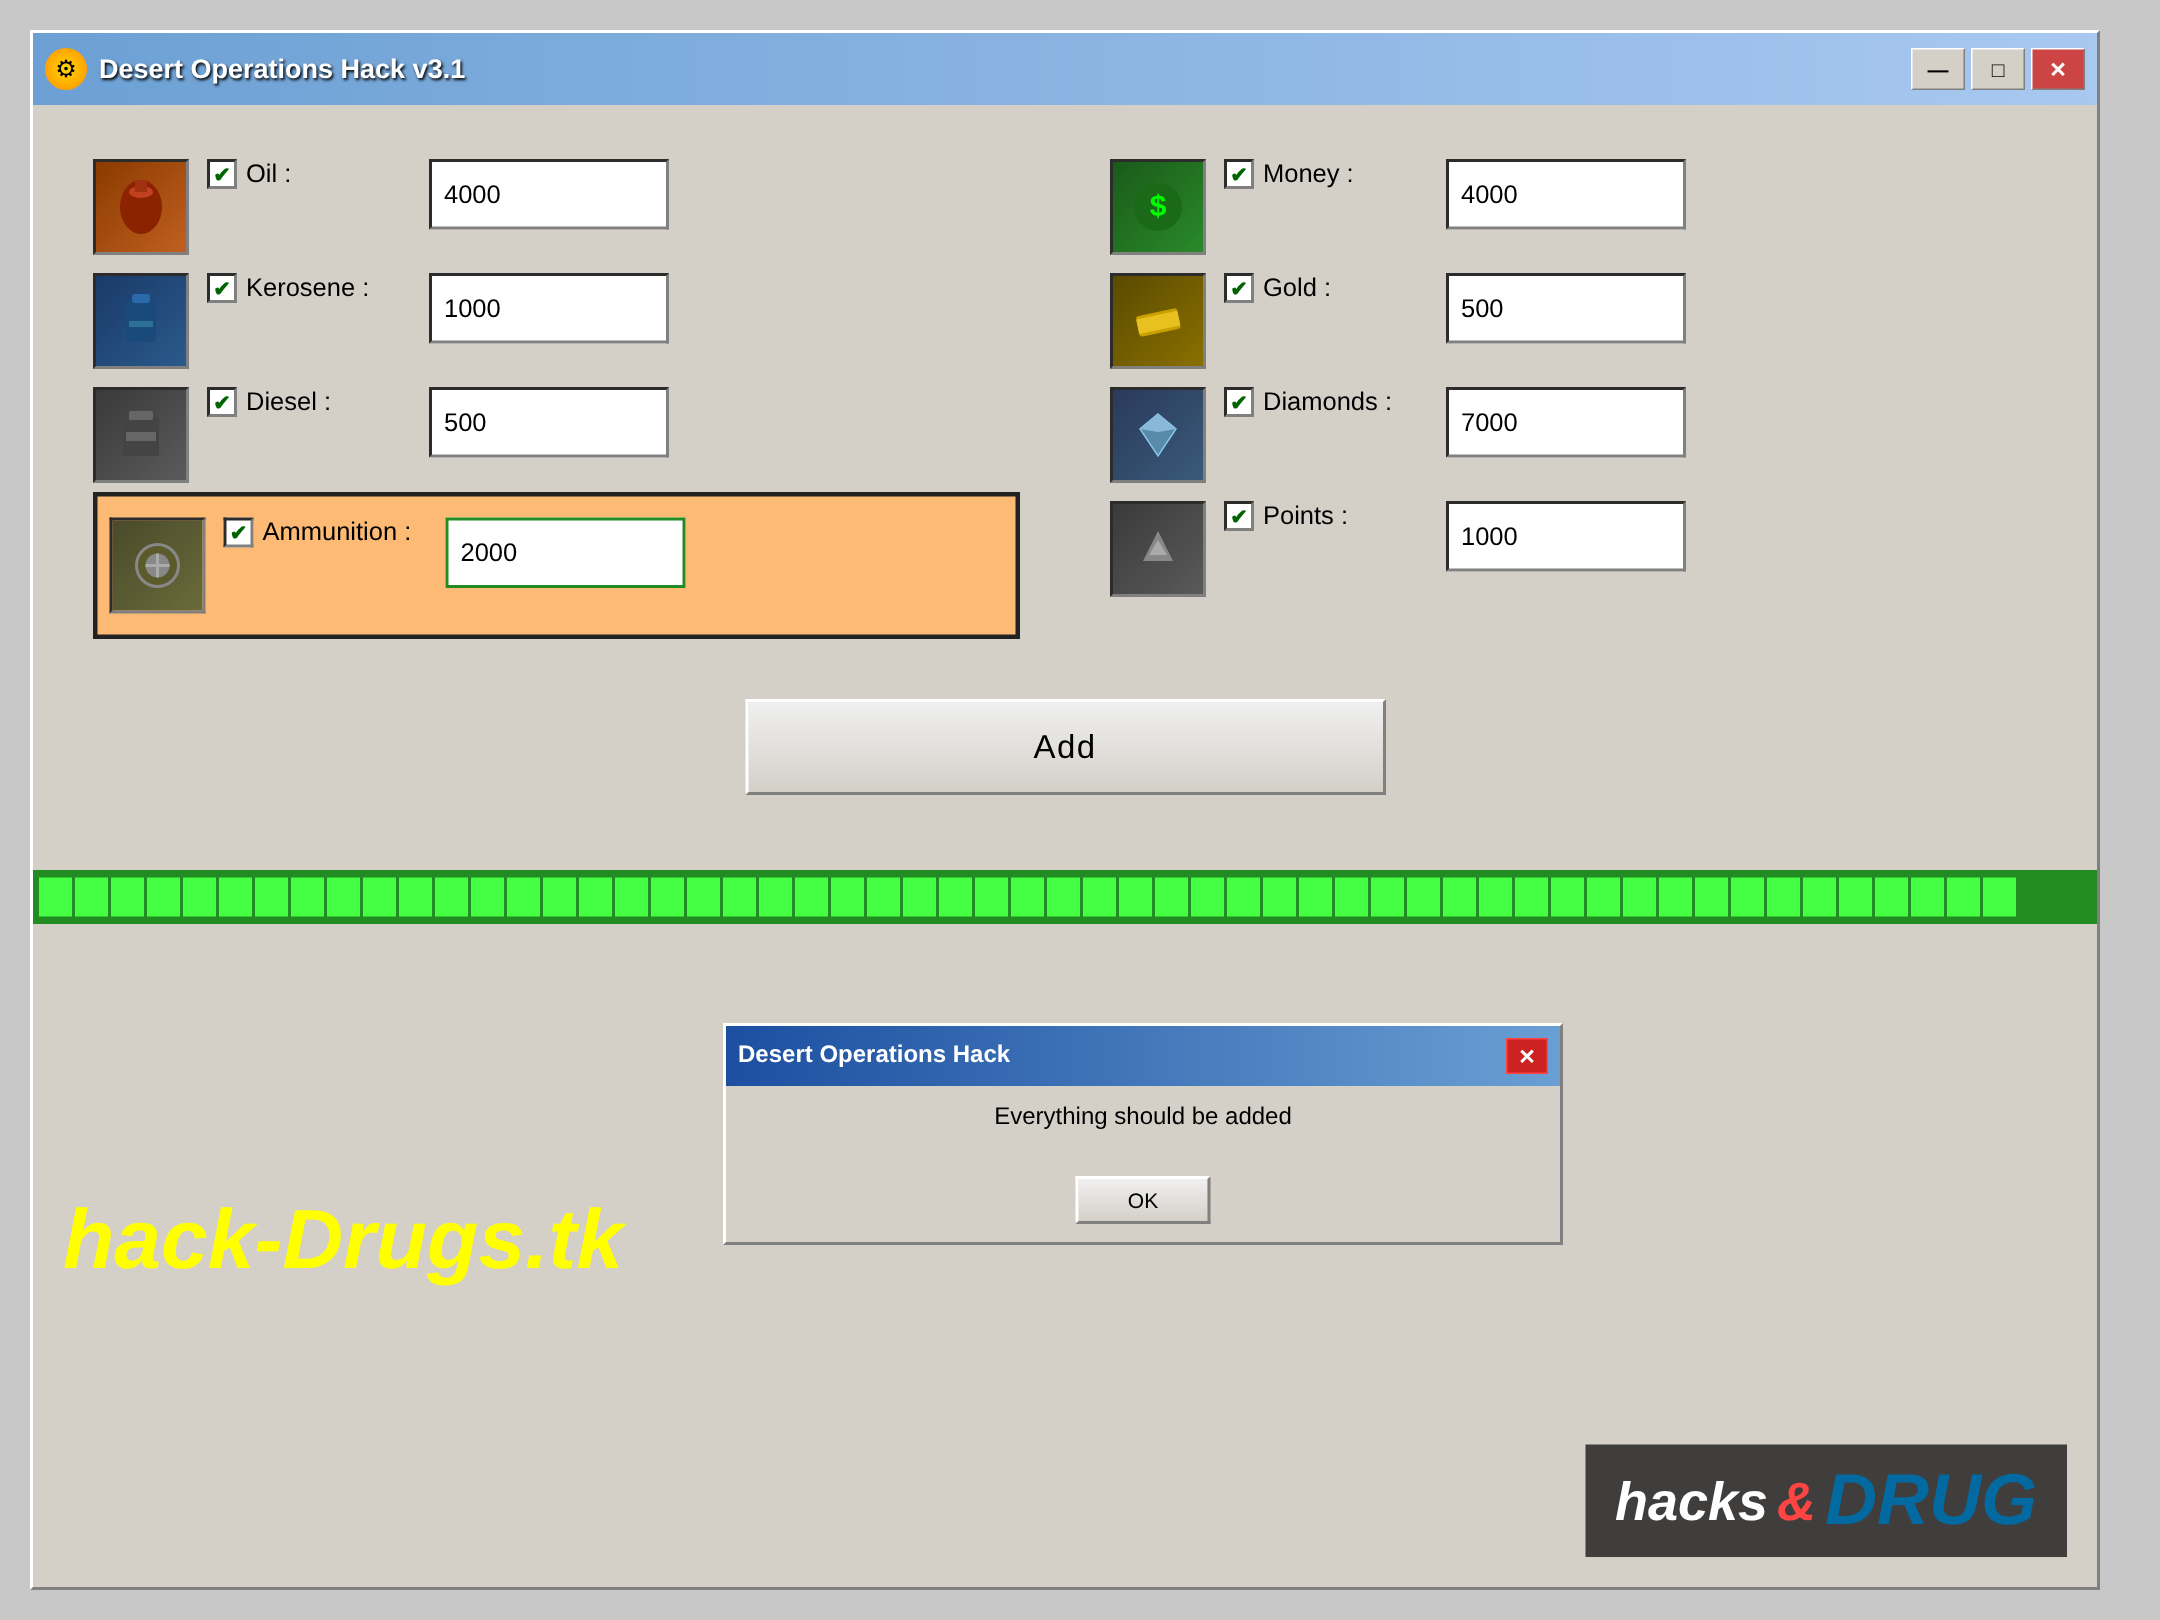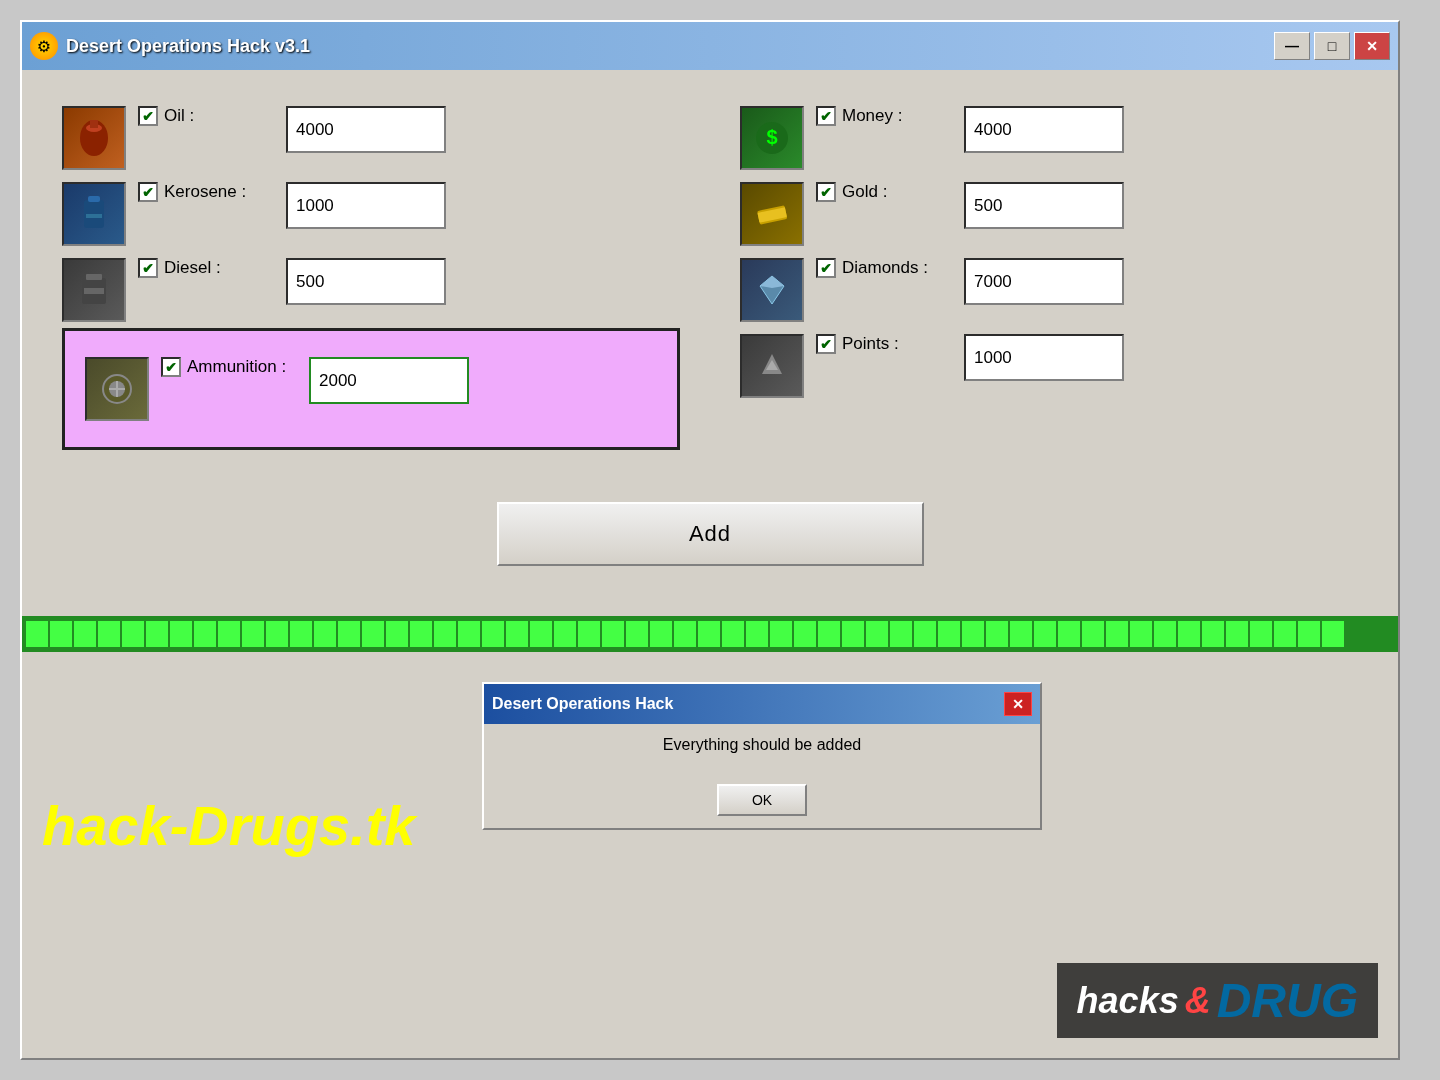--- a/index.html
+++ b/index.html
@@ -155,42 +155,41 @@
       border: 2px inset #808080;
       background: white;
       padding: 4px 8px;
       font-size: 17px;
       outline: none;
     }
 
     
     .ammo-highlight {
       border: 3px solid #222;
-      padding: 20px;
-      background: #f0abfc;
+      padding: 8px;
+      background: #fdba74;
     }
 
     
     .add-button-container {
       display: flex;
       justify-content: center;
       margin: 20px 0;
     }
 
     .add-button {
       width: 427px;
       height: 64px;
       background: linear-gradient(to bottom, #f0f0f0, #d4d0c8);
       border: 2px solid #808080;
       border-top-color: #fff;
       border-left-color: #fff;
       font-size: 22px;
       cursor: pointer;
       letter-spacing: 1px;
-      margin-top: 12px;
     }
 
     
     .progress-bar-row {
       width: 100%;
       height: 36px;
       background: #228B22;
       display: flex;
       align-items: center;
       padding: 4px;

